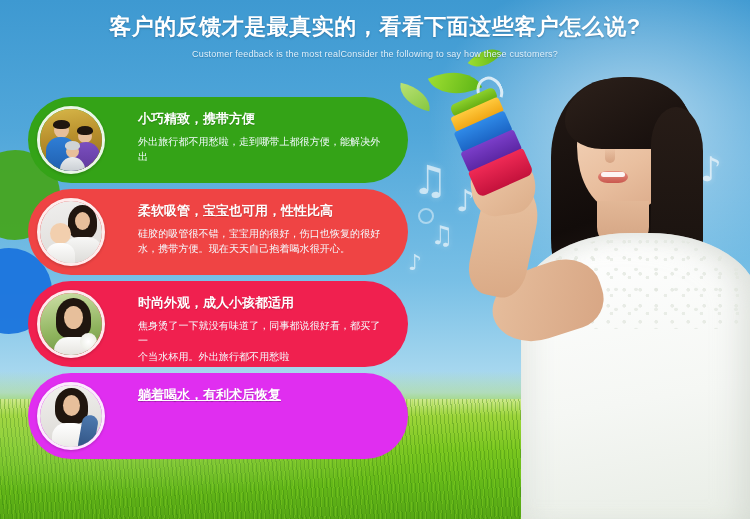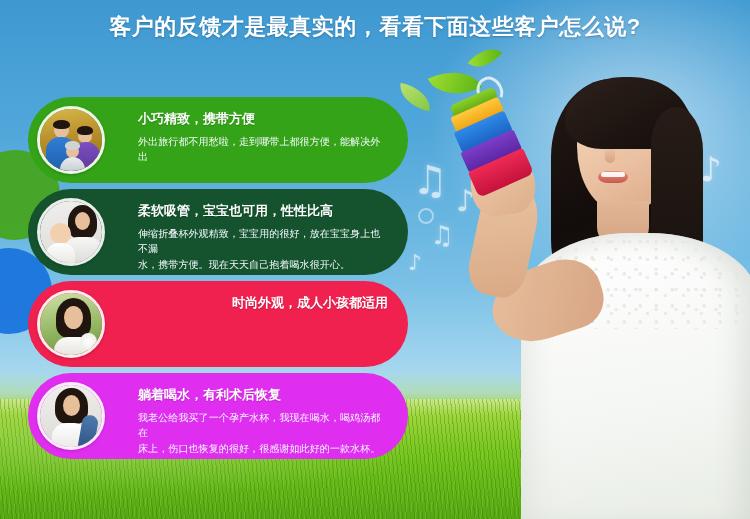--- a/index.html
+++ b/index.html
@@ -146,23 +146,23 @@
     text-shadow:0 1px 1px rgba(20,70,110,.35);
   }
   
   .cards { position:absolute; left:28px; top:97px; width:380px; }
   .card {
     position:relative; height:86px; margin-bottom:6px;
     border-radius:46px; padding:12px 20px 28px 110px;
     color:#ffffff; overflow:visible;
   }
   .card.green   { background:#34a317; }
-  .card.blue    { background:#14532d;font-family:Liberation Serif, serif; }
-  .card.crimson { background:#f0204f;text-align:right; }
-  .card.magenta { background:#e02ef0; }
+  .card.blue    { background:#ef4444;font-family:Liberation Serif, serif; }
+  .card.crimson { background:#f0204f; }
+  .card.magenta { background:#e02ef0;text-decoration:underline; }
   .avatar {
     position:absolute; left:9px; top:9px; width:68px; height:68px;
     border-radius:50%; overflow:hidden; border:3px solid rgba(255,255,255,.9);
     box-shadow:0 1px 3px rgba(0,0,0,.2);
   }
   .av-sky  { position:absolute; inset:0; }
   .av1 .av-sky { background:linear-gradient(170deg,#d8b84a,#b88f2c 45%,#8f6a1f); }
   .av2 .av-sky { background:linear-gradient(170deg,#f0efee,#dcdad6); }
   .av3 .av-sky { background:linear-gradient(170deg,#cfe0a8,#8fb45e 60%,#6d9440); }
   .av4 .av-sky { background:linear-gradient(170deg,#f2f1ef,#d9d7d2); }
@@ -238,20 +238,21 @@
       <div class="cup-lid"></div>
       <div class="cup-ring1"></div>
       <div class="cup-ring2"></div>
       <div class="cup-ring3"></div>
       <div class="cup-base"></div>
     </div>
   </div>
 
   <div class="header">
     <div class="title">客户的反馈才是最真实的，看看下面这些客户怎么说?</div>
+    <div class="subtitle">Customer feedback is the most realConsider the following to say how these customers?</div>
   </div>
 
   <div class="cards">
 
     <div class="card green">
       <div class="avatar av1">
         <div class="av-sky"></div>
         <div class="av-head" style="left:14px; top:14px; width:15px; height:15px;"></div>
         <div class="av-hair" style="left:13px; top:11px; width:17px; height:9px;"></div>
         <div class="av-body" style="left:6px; top:28px; width:30px; height:40px; background:linear-gradient(180deg,#2f7ed6,#1d5aa8);"></div>
@@ -273,47 +274,47 @@
         <div class="av-sky"></div>
         <div class="av-head" style="left:32px; top:10px; width:20px; height:21px;"></div>
         <div class="av-hair" style="left:28px; top:4px; width:29px; height:34px; border-radius:50% 50% 38% 38%;"></div>
         <div class="av-head" style="left:35px; top:11px; width:15px; height:18px;"></div>
         <div class="av-body" style="left:24px; top:36px; width:38px; height:32px; background:linear-gradient(180deg,#f7f7f6,#d7d6d2);"></div>
         <div class="av-head" style="left:10px; top:22px; width:21px; height:21px; background:#f2cfae;"></div>
         <div class="av-body" style="left:6px; top:42px; width:29px; height:26px; background:linear-gradient(180deg,#fdfdfd,#e3e2de); border-radius:12px 12px 0 0;"></div>
       </div>
       <div class="card-title">柔软吸管，宝宝也可用，性性比高</div>
       <div class="card-body">
-        <span>伸缩折叠杯外观精致，宝宝用的很好，放在宝宝身上也不漏</span>
+        <span>硅胶的吸管很不错，宝宝用的很好，伤口也恢复的很好</span>
         <span>水，携带方便。现在天天自己抱着喝水很开心。</span>
       </div>
     </div>
 
     <div class="card crimson">
       <div class="avatar av3">
         <div class="av-sky"></div>
         <div class="av-head" style="left:21px; top:12px; width:24px; height:26px;"></div>
         <div class="av-hair" style="left:16px; top:5px; width:35px; height:40px; border-radius:50% 50% 34% 34%;"></div>
         <div class="av-head" style="left:24px; top:13px; width:19px; height:23px;"></div>
         <div class="av-body" style="left:14px; top:44px; width:40px; height:24px; background:linear-gradient(180deg,#fbfbfa,#dedcd6);"></div>
         <div style="position:absolute; left:40px; top:40px; width:17px; height:17px; border-radius:50%; background:radial-gradient(circle,#ffffff,#e7e9df);"></div>
       </div>
       <div class="card-title">时尚外观，成人小孩都适用</div>
+      <div class="card-body">
+        <span>焦身烫了一下就没有味道了，同事都说很好看，都买了一</span>
+        <span>个当水杯用。外出旅行都不用愁啦</span>
+      </div>
     </div>
 
     <div class="card magenta">
       <div class="avatar av4">
         <div class="av-sky"></div>
         <div class="av-head" style="left:20px; top:9px; width:22px; height:24px;"></div>
         <div class="av-hair" style="left:15px; top:3px; width:33px; height:36px; border-radius:50% 50% 36% 36%;"></div>
         <div class="av-head" style="left:23px; top:10px; width:17px; height:21px;"></div>
         <div class="av-body" style="left:12px; top:38px; width:36px; height:30px; background:linear-gradient(180deg,#ffffff,#e6e5e1);"></div>
         <div style="position:absolute; left:40px; top:30px; width:16px; height:38px; border-radius:8px; background:linear-gradient(180deg,#4e7ab0,#2d4f7e); transform:rotate(10deg);"></div>
       </div>
       <div class="card-title">躺着喝水，有利术后恢复</div>
-      <div class="card-body">
-        <span>我老公给我买了一个孕产水杯，我现在喝水，喝鸡汤都在</span>
-        <span>床上，伤口也恢复的很好，很感谢如此好的一款水杯。</span>
-      </div>
     </div>
 
   </div>
 </div>
 
 </body></html>

